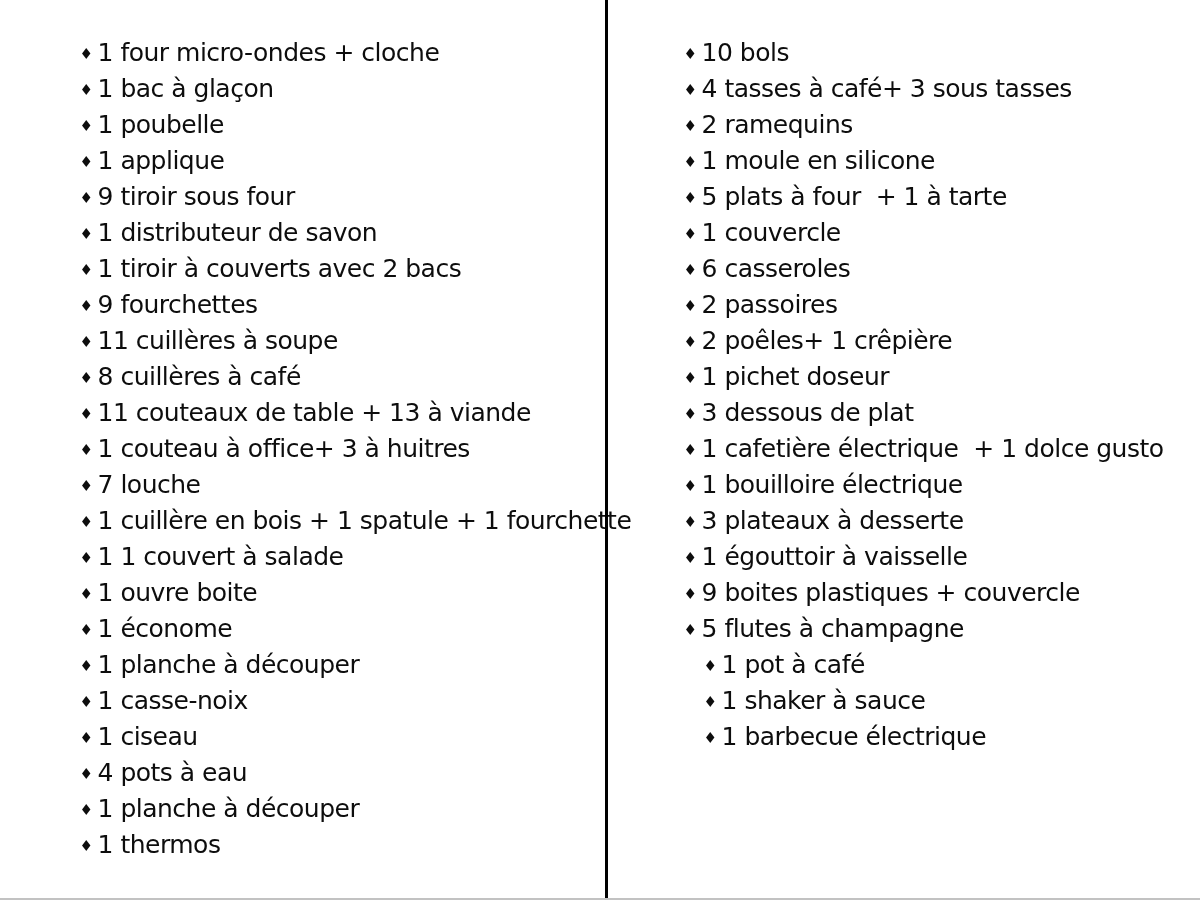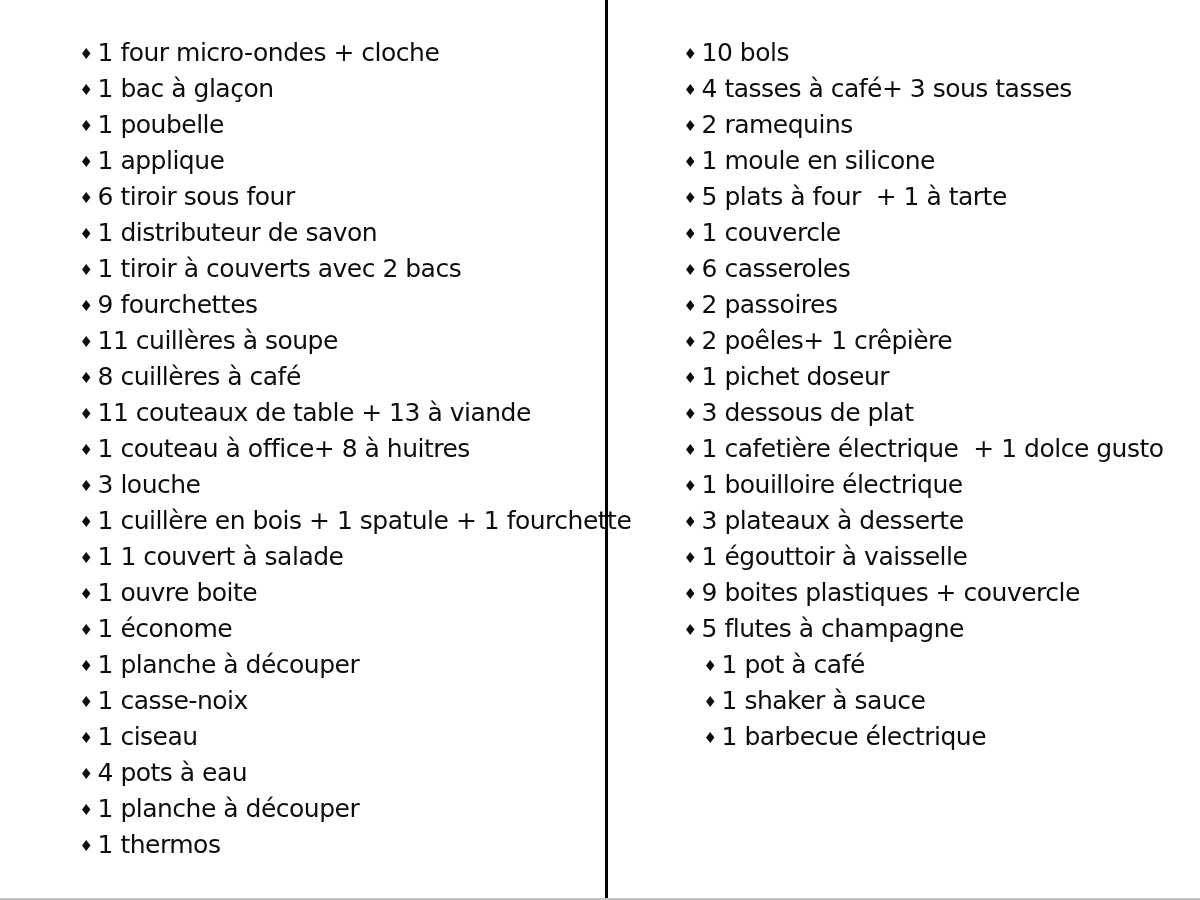--- a/index.html
+++ b/index.html
@@ -80,45 +80,45 @@
       <li class="item">
         <span class="bullet">♦</span><span class="label">1 bac à glaçon</span>
       </li>
       <li class="item">
         <span class="bullet">♦</span><span class="label">1 poubelle</span>
       </li>
       <li class="item">
         <span class="bullet">♦</span><span class="label">1 applique</span>
       </li>
       <li class="item">
-        <span class="bullet">♦</span><span class="label">6 tiroir sous four</span>
+        <span class="bullet">♦</span><span class="label">9 tiroir sous four</span>
       </li>
       <li class="item">
         <span class="bullet">♦</span><span class="label">1 distributeur de savon</span>
       </li>
       <li class="item">
         <span class="bullet">♦</span><span class="label">1 tiroir à couverts avec 2 bacs</span>
       </li>
       <li class="item">
         <span class="bullet">♦</span><span class="label">9 fourchettes</span>
       </li>
       <li class="item">
         <span class="bullet">♦</span><span class="label">11 cuillères à soupe</span>
       </li>
       <li class="item">
         <span class="bullet">♦</span><span class="label">8 cuillères à café</span>
       </li>
       <li class="item">
         <span class="bullet">♦</span><span class="label">11 couteaux de table + 13 à viande</span>
       </li>
       <li class="item">
-        <span class="bullet">♦</span><span class="label">1 couteau à office+ 8 à huitres</span>
-      </li>
-      <li class="item">
-        <span class="bullet">♦</span><span class="label">3 louche</span>
+        <span class="bullet">♦</span><span class="label">1 couteau à office+ 3 à huitres</span>
+      </li>
+      <li class="item">
+        <span class="bullet">♦</span><span class="label">7 louche</span>
       </li>
       <li class="item">
         <span class="bullet">♦</span><span class="label">1 cuillère en bois + 1 spatule + 1 fourchette</span>
       </li>
       <li class="item">
         <span class="bullet">♦</span><span class="label">1 1 couvert à salade</span>
       </li>
       <li class="item">
         <span class="bullet">♦</span><span class="label">1 ouvre boite</span>
       </li>

